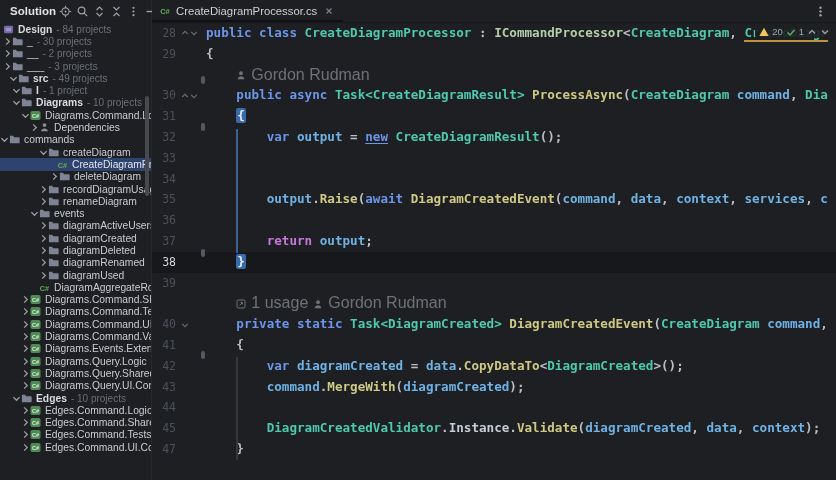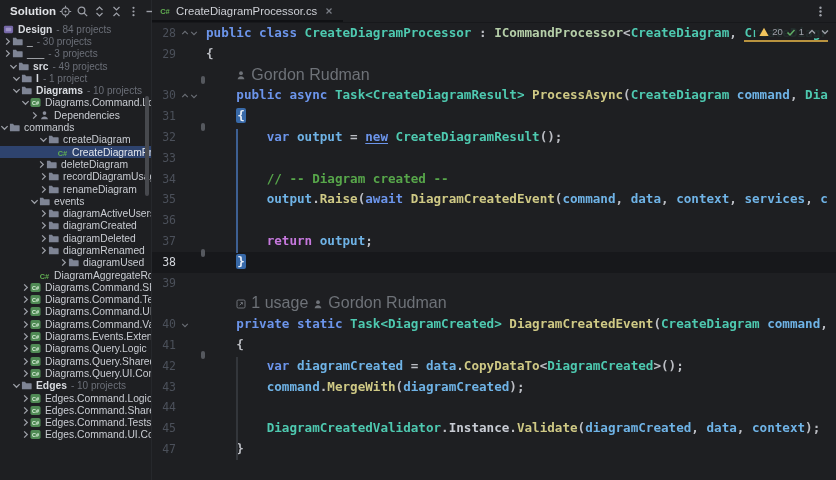--- a/index.html
+++ b/index.html
@@ -149,20 +149,34 @@
           <span class="chev">
             <svg viewBox="0 0 10 10" fill="none" stroke="currentColor" stroke-width="1.4">
               <path d="M3.5 1.5L7 5 3.5 8.5"></path>
             </svg>
           </span>
           <span class="ticon">
             <svg viewBox="0 0 12 12">
               <path d="M1 2h3.4l1.2 1.5H11a.6.6 0 01.6.6v5.4a.6.6 0 01-.6.6H1.6A.6.6 0 011 9.5z" fill="#7E8494"></path>
             </svg>
           </span>
+          <span class="tlabel">__</span>
+          <span class="tcount">- 2 projects</span>
+        </div>
+        <div class="trow" style="padding-left: 3px;">
+          <span class="chev">
+            <svg viewBox="0 0 10 10" fill="none" stroke="currentColor" stroke-width="1.4">
+              <path d="M3.5 1.5L7 5 3.5 8.5"></path>
+            </svg>
+          </span>
+          <span class="ticon">
+            <svg viewBox="0 0 12 12">
+              <path d="M1 2h3.4l1.2 1.5H11a.6.6 0 01.6.6v5.4a.6.6 0 01-.6.6H1.6A.6.6 0 011 9.5z" fill="#7E8494"></path>
+            </svg>
+          </span>
           <span class="tlabel">___</span>
           <span class="tcount">- 3 projects</span>
         </div>
         <div class="trow" style="padding-left: 9px;">
           <span class="chev">
             <svg viewBox="0 0 10 10" fill="none" stroke="currentColor" stroke-width="1.4">
               <path d="M1.5 3.5L5 7l3.5-3.5"></path>
             </svg>
           </span>
           <span class="ticon">
@@ -257,21 +271,21 @@
         </div>
         <div class="trow sel" style="padding-left: 48px;">
           <span class="spacer9"></span>
           <span class="ticon">
             <svg viewBox="0 0 12 12">
               <text x="6" y="9.4" text-anchor="middle" font-size="8" font-family="sans-serif" font-weight="bold" fill="#62B052">C#</text>
             </svg>
           </span>
           <span class="tlabel">CreateDiagramProcessor.c</span>
         </div>
-        <div class="trow" style="padding-left: 37px;">
+        <div class="trow" style="padding-left: 50px;">
           <span class="chev">
             <svg viewBox="0 0 10 10" fill="none" stroke="currentColor" stroke-width="1.4">
               <path d="M3.5 1.5L7 5 3.5 8.5"></path>
             </svg>
           </span>
           <span class="ticon">
             <svg viewBox="0 0 12 12">
               <path d="M1 2h3.4l1.2 1.5H11a.6.6 0 01.6.6v5.4a.6.6 0 01-.6.6H1.6A.6.6 0 011 9.5z" fill="#7E8494"></path>
             </svg>
           </span>
@@ -361,21 +375,21 @@
               <path d="M3.5 1.5L7 5 3.5 8.5"></path>
             </svg>
           </span>
           <span class="ticon">
             <svg viewBox="0 0 12 12">
               <path d="M1 2h3.4l1.2 1.5H11a.6.6 0 01.6.6v5.4a.6.6 0 01-.6.6H1.6A.6.6 0 011 9.5z" fill="#7E8494"></path>
             </svg>
           </span>
           <span class="tlabel">diagramRenamed</span>
         </div>
-        <div class="trow" style="padding-left: 59px;">
+        <div class="trow" style="padding-left: 39px;">
           <span class="chev">
             <svg viewBox="0 0 10 10" fill="none" stroke="currentColor" stroke-width="1.4">
               <path d="M3.5 1.5L7 5 3.5 8.5"></path>
             </svg>
           </span>
           <span class="ticon">
             <svg viewBox="0 0 12 12">
               <path d="M1 2h3.4l1.2 1.5H11a.6.6 0 01.6.6v5.4a.6.6 0 01-.6.6H1.6A.6.6 0 011 9.5z" fill="#7E8494"></path>
             </svg>
           </span>
@@ -678,21 +692,21 @@
             <span class="lnum">33</span>
             <span class="fold"></span>
           </div>
           <div class="code"></div>
         </div>
         <div class="crow">
           <div class="gut">
             <span class="lnum">34</span>
             <span class="fold"></span>
           </div>
-          <div class="code"><span>        </span><span class="tk-cmt">// -- Diagram created --</span></div>
+          <div class="code"><span>        </span></div>
         </div>
         <div class="crow">
           <div class="gut">
             <span class="lnum">35</span>
             <span class="fold"></span>
           </div>
           <div class="code"><span>        </span><span class="tk-var">output</span><span class="tk-pun">.</span><span class="tk-mth">Raise</span><span class="tk-pun">(</span><span class="tk-kw">await </span><span class="tk-mth">DiagramCreatedEvent</span><span class="tk-pun">(</span><span class="tk-var">command</span><span class="tk-pun">, </span><span class="tk-var">data</span><span class="tk-pun">, </span><span class="tk-var">context</span><span class="tk-pun">, </span><span class="tk-var">services</span><span class="tk-pun">, </span><span class="tk-var">c</span></div>
         </div>
         <div class="crow">
           <div class="gut">

